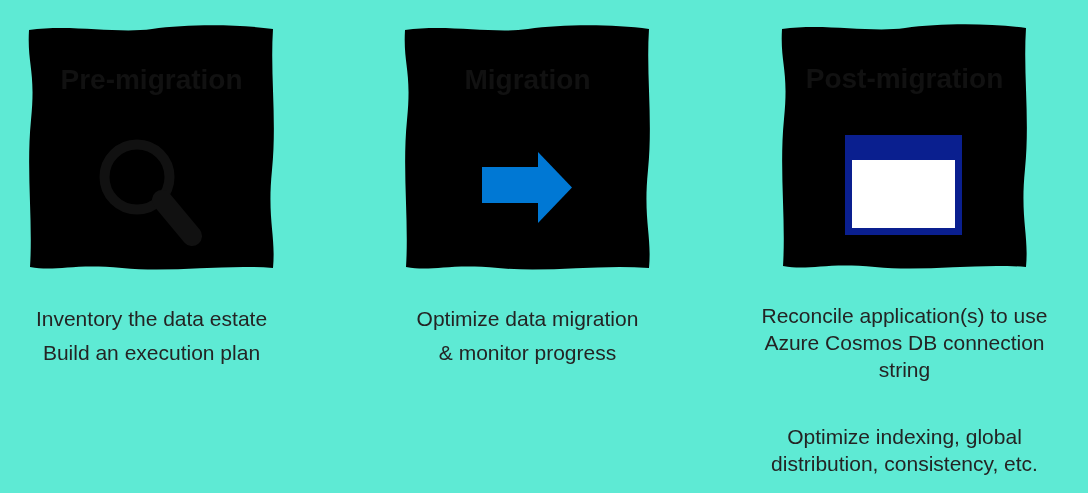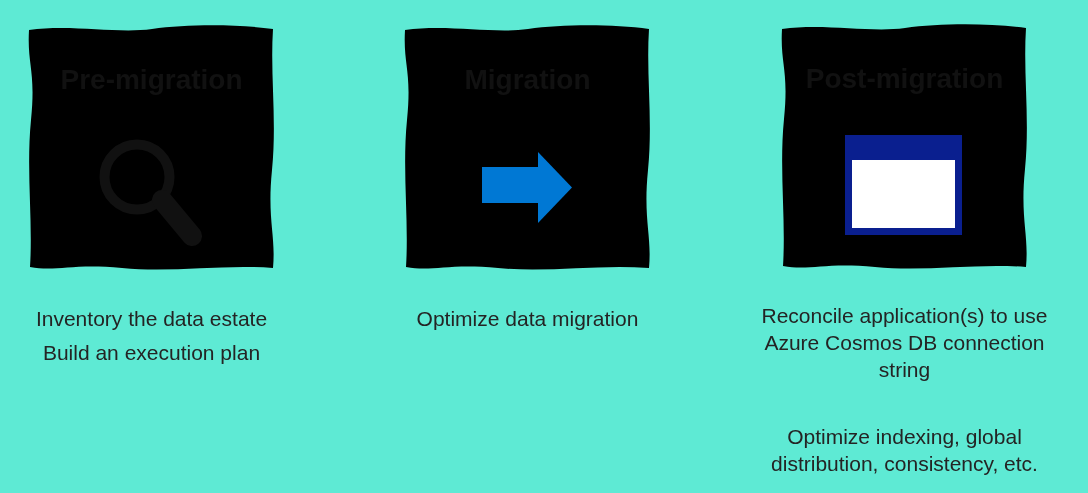--- a/index.html
+++ b/index.html
@@ -132,20 +132,21 @@
     </svg>
   </div>
 
   <div class="caption" id="caption-pre">
     <div class="cap-line">Inventory the data estate</div>
     <div class="cap-line">Build an execution plan</div>
   </div>
 
   <div class="caption" id="caption-mig">
     <div class="cap-line">Optimize data migration</div>
+    <div class="cap-line">&amp; monitor progress</div>
   </div>
 
   <div class="caption" id="caption-post">
     <div class="para1">
       <div class="cap-line">Reconcile application(s) to use</div>
       <div class="cap-line">Azure Cosmos DB connection</div>
       <div class="cap-line">string</div>
     </div>
     <div class="para2">
       <div class="cap-line">Optimize indexing, global</div>

